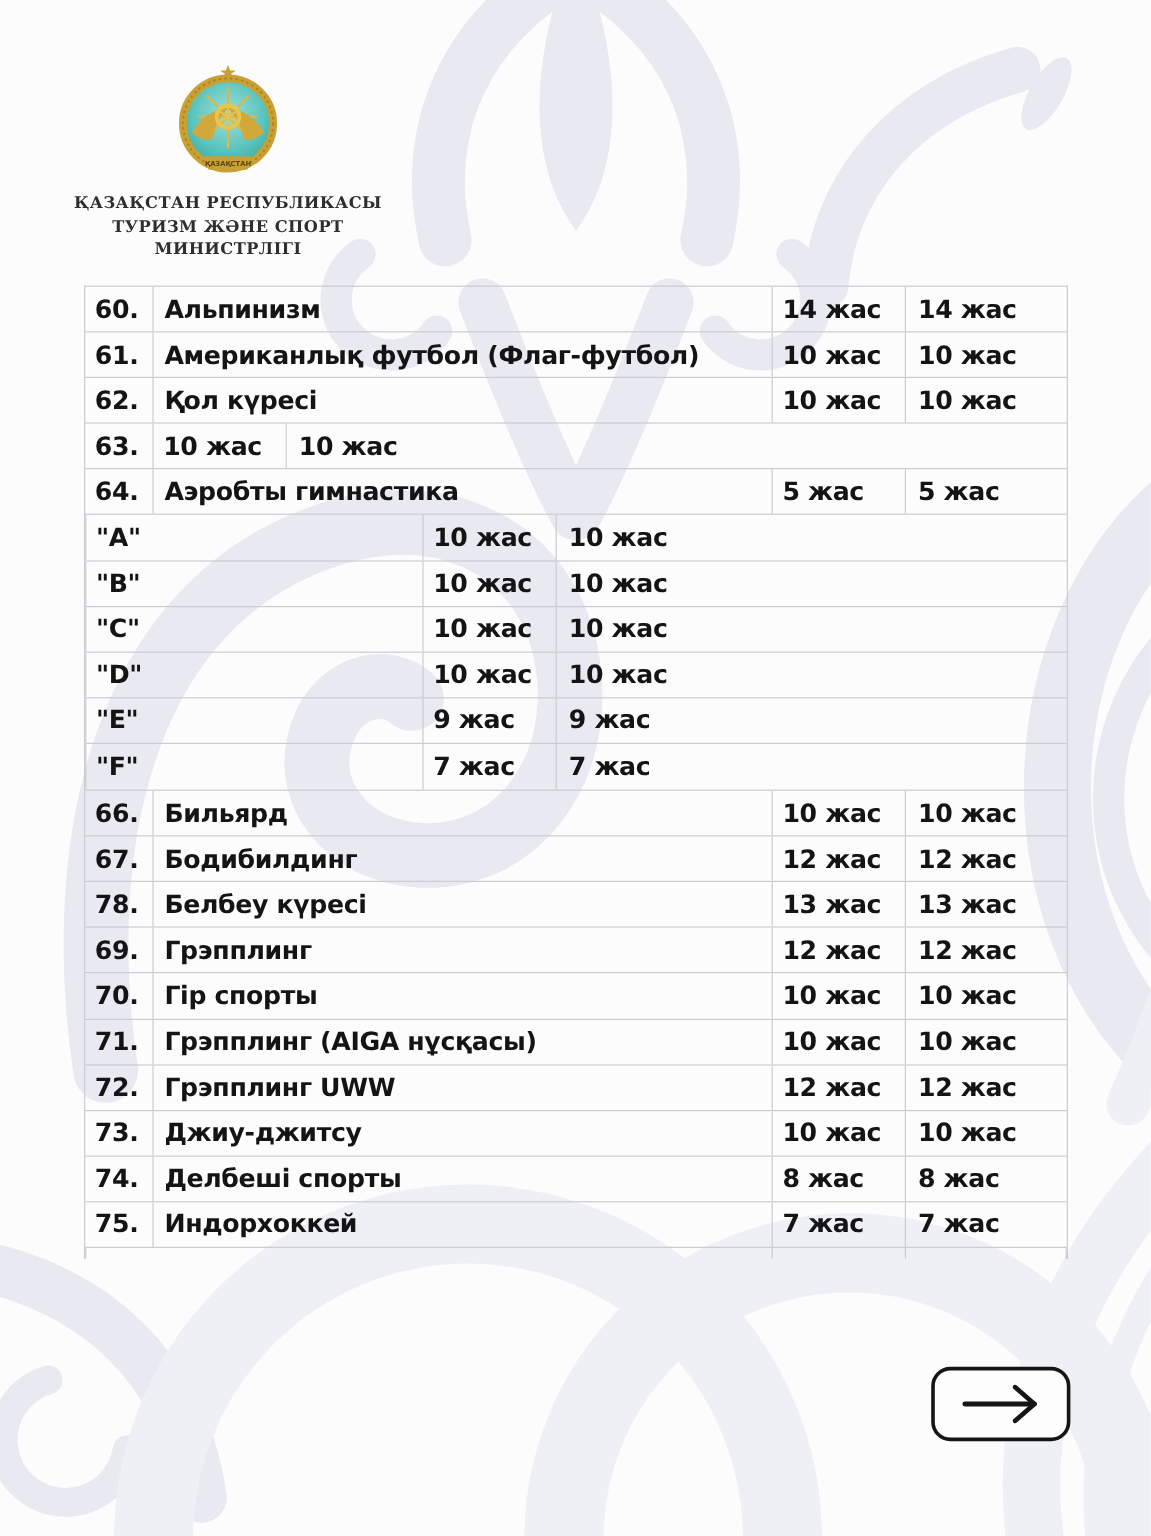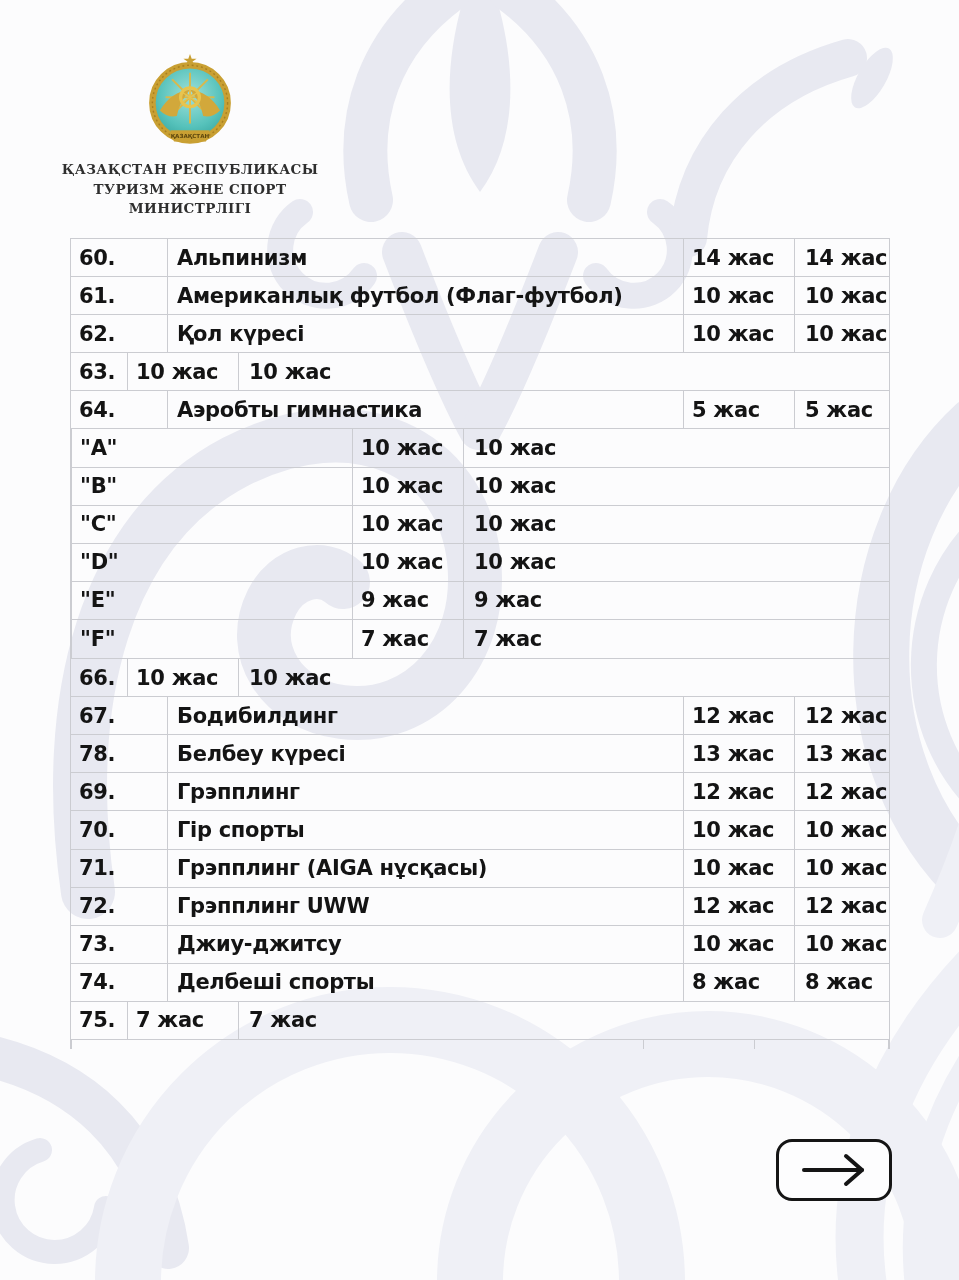--- a/index.html
+++ b/index.html
@@ -17,21 +17,21 @@
   
   :root{--bd:#cbccd1;}
   .sports-table{position:absolute;left:70px;top:238px;width:820px;z-index:1;
                 box-sizing:border-box;border:1.5px solid var(--bd);border-bottom:none;
                 font-weight:bold;font-size:21px;letter-spacing:-.3px;}
   .thead{box-sizing:border-box;height:37px;border-bottom:1.5px solid var(--bd);
          display:flex;align-items:center;padding-left:57.5px;font-size:21px;}
   .row{display:flex;box-sizing:border-box;height:38.1px;border-bottom:1.5px solid var(--bd);}
   .cell{box-sizing:border-box;display:flex;align-items:center;overflow:hidden;white-space:nowrap;}
   .c-num{width:56px;padding-left:8px;}
-  .c-name{width:516px;padding-left:9px;border-left:1.5px solid var(--bd);margin-left:40px;}
+  .c-name{width:516px;padding-left:9px;border-left:1.5px solid var(--bd);}
   .c-letter{width:281px;padding-left:8px;border-left:1.5px solid var(--bd);}
   .c-age1{width:111px;padding-left:8px;border-left:1.5px solid var(--bd);}
   .c-age2{flex:1;padding-left:10px;border-left:1.5px solid var(--bd);}
   
   .bblock{display:flex;box-sizing:border-box;border-bottom:1.5px solid var(--bd);}
   .bleft{width:291px;box-sizing:border-box;display:flex;align-items:flex-start;}
   .bleft span{display:inline-block;height:38.1px;line-height:38.1px;box-sizing:border-box;}
   .b-num{width:56px;padding-left:8px;}
   .b-name{padding-left:9px;}
   .bright{flex:1;display:flex;flex-direction:column;}
@@ -182,20 +182,21 @@
             </div>
             <div class="subrow">
               <div class="cell c-letter">"F"</div>
               <div class="cell c-age1">7 жас</div>
               <div class="cell c-age2">7 жас</div>
             </div>
           </div>
         </div>
         <div class="row">
           <div class="cell c-num">66.</div>
+          <div class="cell c-name">Бильярд</div>
           <div class="cell c-age1">10 жас</div>
           <div class="cell c-age2">10 жас</div>
         </div>
         <div class="row">
           <div class="cell c-num">67.</div>
           <div class="cell c-name">Бодибилдинг</div>
           <div class="cell c-age1">12 жас</div>
           <div class="cell c-age2">12 жас</div>
         </div>
         <div class="row">
@@ -235,20 +236,21 @@
           <div class="cell c-age2">10 жас</div>
         </div>
         <div class="row">
           <div class="cell c-num">74.</div>
           <div class="cell c-name">Делбеші спорты</div>
           <div class="cell c-age1">8 жас</div>
           <div class="cell c-age2">8 жас</div>
         </div>
         <div class="row">
           <div class="cell c-num">75.</div>
+          <div class="cell c-name">Индорхоккей</div>
           <div class="cell c-age1">7 жас</div>
           <div class="cell c-age2">7 жас</div>
         </div>
       </div>
     <div class="stub">
       <i style="left:570.5px"></i>
         <i style="left:681.5px"></i>
     </div>
   </div>
 

